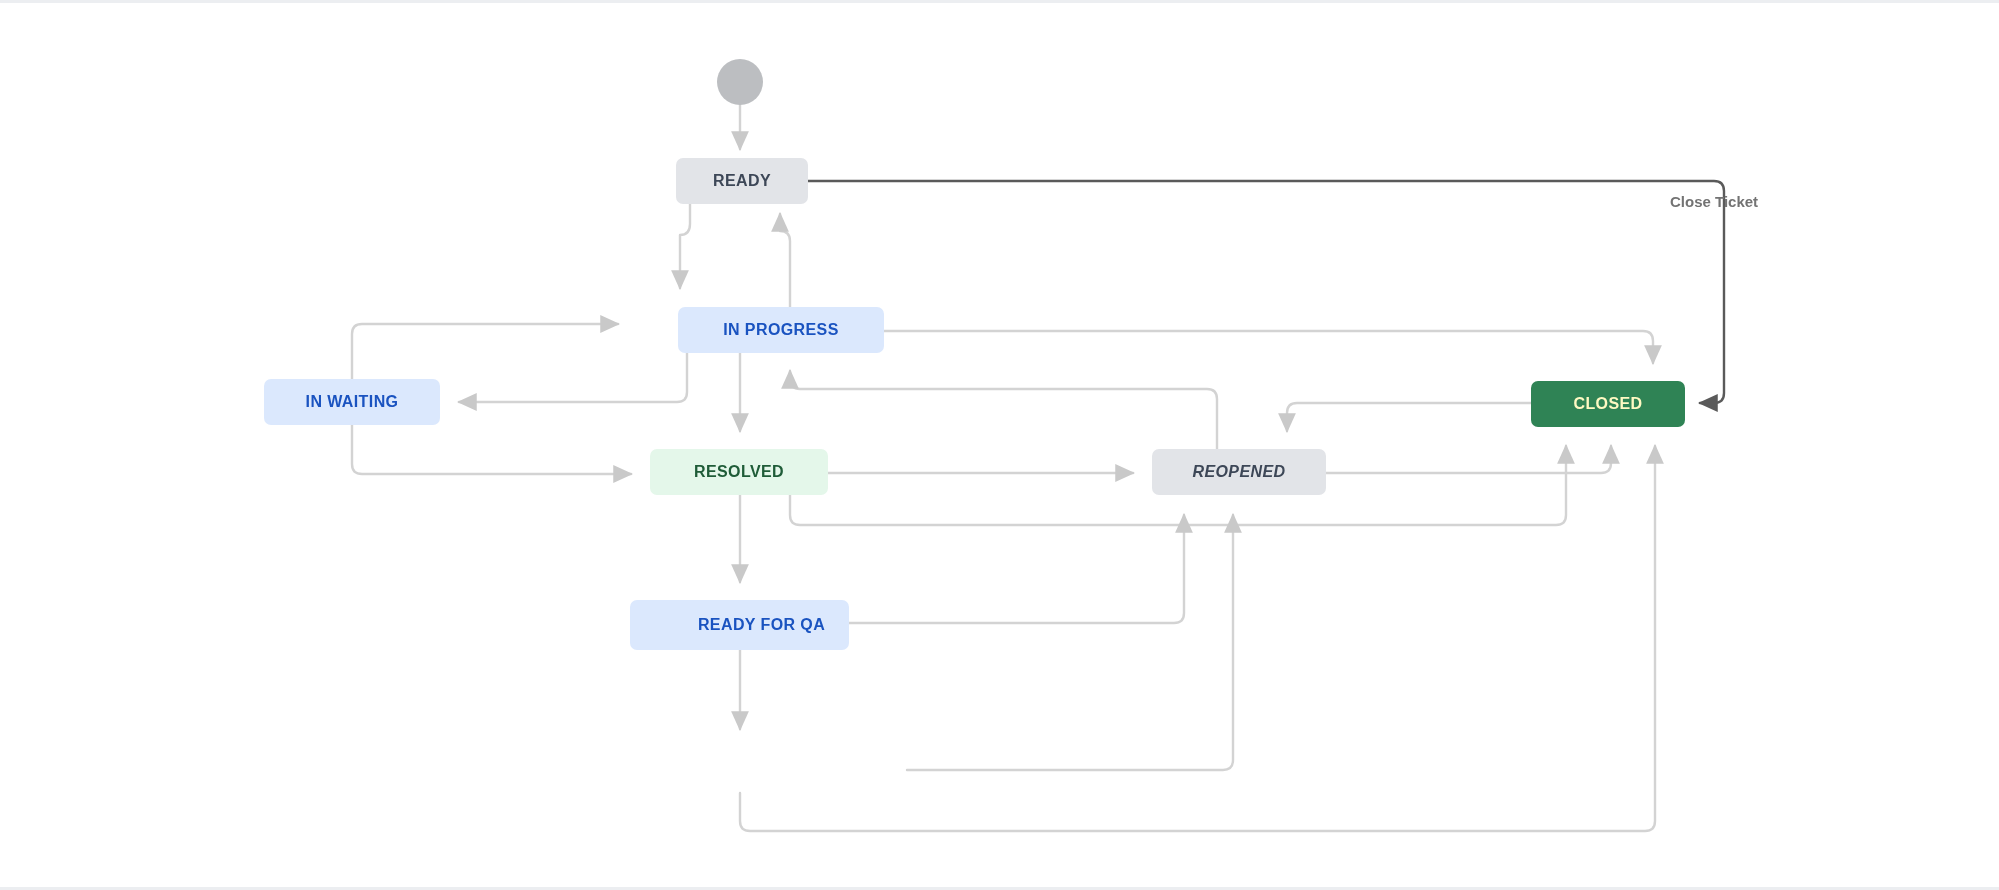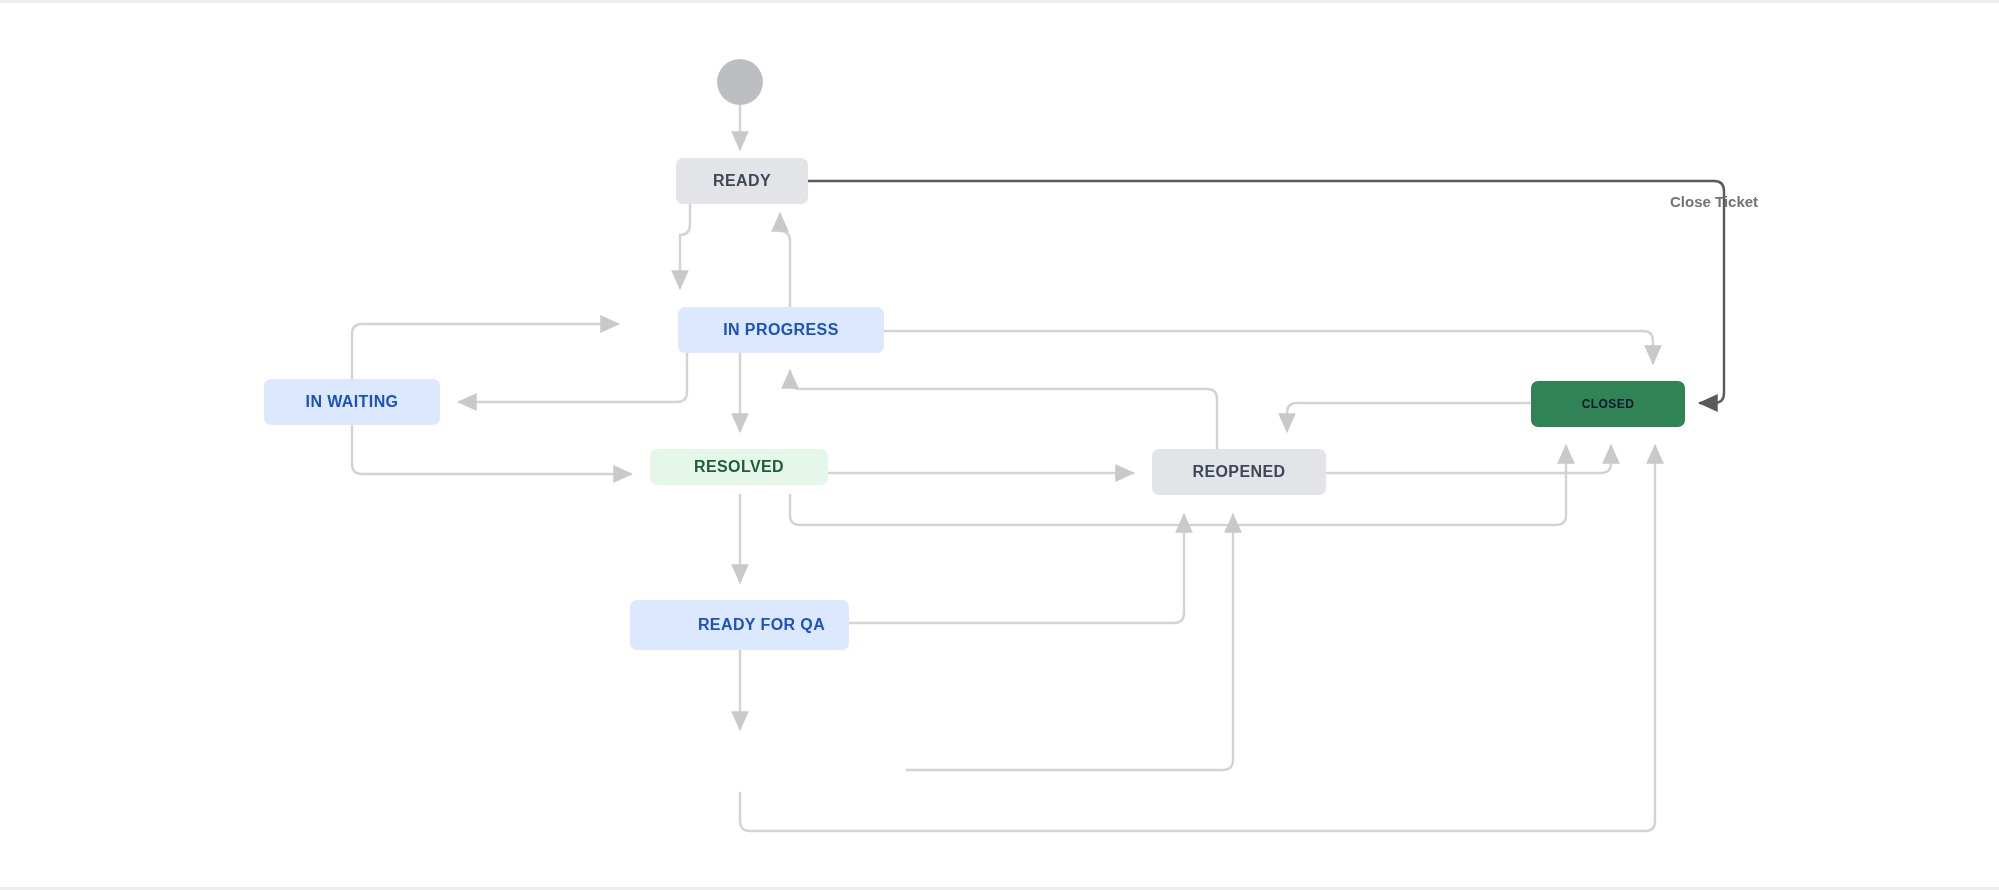--- a/index.html
+++ b/index.html
@@ -45,21 +45,21 @@
     font-weight: bold;
     line-height: 1;
   }
   .style-gray      { background: #e2e4e8; }
   .style-gray .node-label   { color: #3d4757; font-size: 16px; }
   .style-blue      { background: #dbe8fd; }
   .style-blue .node-label   { color: #1a53c0; font-size: 16px; }
   .style-mint      { background: #e4f7ea; }
   .style-mint .node-label   { color: #1f5c38; font-size: 16px; }
   .style-green     { background: #2f8355; }
-  .style-green .node-label  { color: #0f172a; font-size: 12px; }
+  .style-green .node-label  { color: #fef9c3; font-size: 16px; }
   .start-node {
     position: absolute;
     border-radius: 50%;
     background: #bcbec1;
   }
   .edge-label {
     position: absolute;
     font-size: 15px;
     font-weight: bold;
     color: #737373;
@@ -133,30 +133,30 @@
   </div>
 
   <div class="node style-blue" style="left:637px; top:304px; width:206px; height:46px;margin-left:41px;">
     <span class="node-label">IN PROGRESS</span>
   </div>
 
   <div class="node style-blue" style="left:264px; top:376px; width:176px; height:46px;">
     <span class="node-label">IN WAITING</span>
   </div>
 
-  <div class="node style-mint" style="left:650px; top:446px; width:178px; height:36px;">
+  <div class="node style-mint" style="left:650px; top:446px; width:178px; height:46px;">
     <span class="node-label">RESOLVED</span>
   </div>
 
   <div class="node style-blue" style="left:630px; top:597px; width:219px; height:50px;padding-left:44px;">
     <span class="node-label">READY FOR QA</span>
   </div>
 
 
-  <div class="node style-gray" style="left:1152px; top:446px; width:174px; height:46px;">
+  <div class="node style-gray" style="left:1152px; top:446px; width:174px; height:46px;font-style:italic;">
     <span class="node-label">REOPENED</span>
   </div>
 
   <div class="node style-green" style="left:1531px; top:378px; width:154px; height:46px;">
     <span class="node-label">CLOSED</span>
   </div>
 
   <div class="edge-label" style="left:1670px; top:190px;">Close Ticket</div>
 
 </div>

